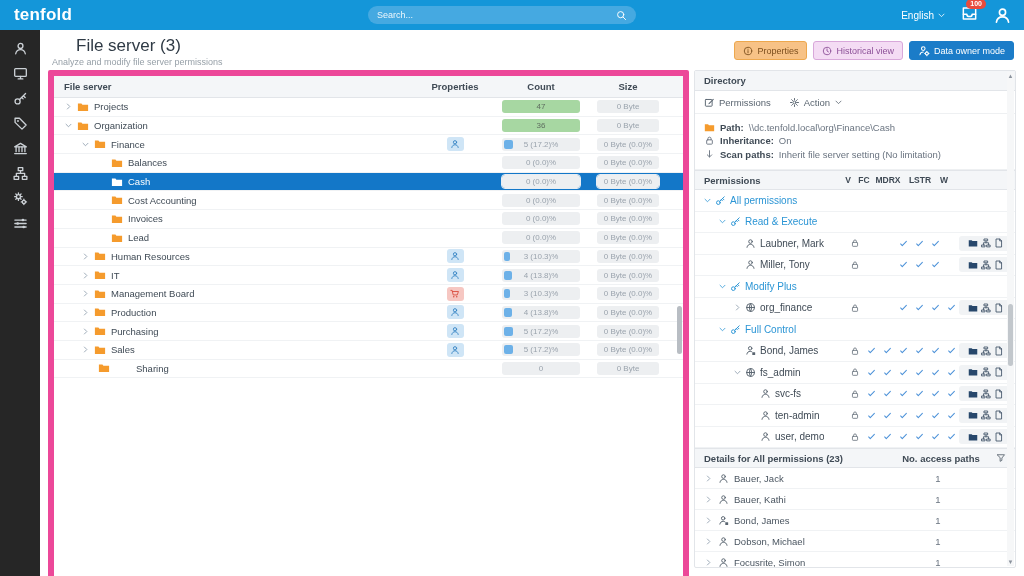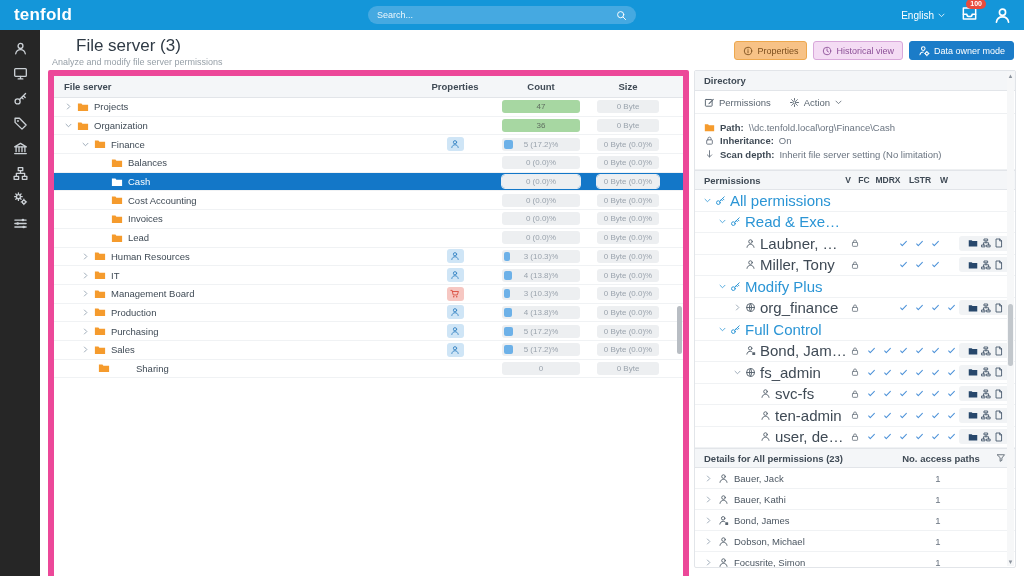--- a/index.html
+++ b/index.html
@@ -85,21 +85,21 @@
     background:none; border:none; font-family:"Liberation Sans",sans-serif; }
   .dinfo { padding:5px 9px 7px; border-bottom:1px solid #eef0f2; }
   .iline { display:flex; align-items:center; gap:5px; font-size:9.5px; margin:2.5px 0; color:#6a7480; }
   .iline .ilbl { font-weight:bold; color:#3f4a55; }
   .iline .ic-fold { color:#f59b2d; }
   .ph-title { flex:1; }
   .pl { text-align:center; font-size:8.5px; }
   .pl-0,.pl-1,.pl-4 { width:16px; } .pl-2,.pl-3 { width:32px; }
   .pl-sp { width:54px; }
   .prow { display:flex; align-items:center; height:21.5px; border-bottom:1px solid #f0f2f4;
-    font-size:15px; color:#3f4a55; }
+    font-size:10px; color:#3f4a55; }
   .ptree { flex:1; display:flex; align-items:center; min-width:0; }
   .ptree .chev { width:12px; color:#8495a6; display:inline-flex; flex:none; }
   .ptree .nico { margin-right:4px; display:inline-flex; flex:none; color:#5a6570; }
   .prow.grp { color:#2b95d5; }
   .prow.grp .nico, .prow.grp .chev { color:#2b95d5; }
   .plock { width:16px; display:flex; justify-content:center; color:#707a85; }
   .pslot { width:16px; display:flex; justify-content:center; color:#4a90d8; }
   .ptrail { width:54px; display:flex; align-items:center; justify-content:center; gap:3px;
     background:#f1f3f5; border-radius:3px; height:15px; margin-right:2px; color:#44566a; }
   .ptrail .t-f { color:#27476b; }
@@ -786,21 +786,21 @@
             </span>
             <span class="ilbl">Inheritance:</span>
             <span>On</span>
           </div>
           <div class="iline">
             <span class="icon" style="width: 11px; height: 11px; color: rgb(112, 122, 133);">
               <svg viewBox="0 0 16 16" fill="none" stroke="currentColor" stroke-width="1.4" stroke-linecap="round" stroke-linejoin="round" style="width: 11px; height: 11px;">
                 <path d="M8 2.4v9.2M4.8 8.5 8 11.7l3.2-3.2"></path>
               </svg>
             </span>
-            <span class="ilbl">Scan depth:</span>
+            <span class="ilbl">Scan paths:</span>
             <span>Inherit file server setting (No limitation)</span>
           </div>
         </div>
       <div class="strip">
         <span class="ph-title">Permissions</span>
         <span id="perm-letters" style="display:flex;">
             <span class="pl pl-0">V</span>
             <span class="pl pl-1">FC</span>
             <span class="pl pl-2">MDRX</span>
             <span class="pl pl-3">LSTR</span>

